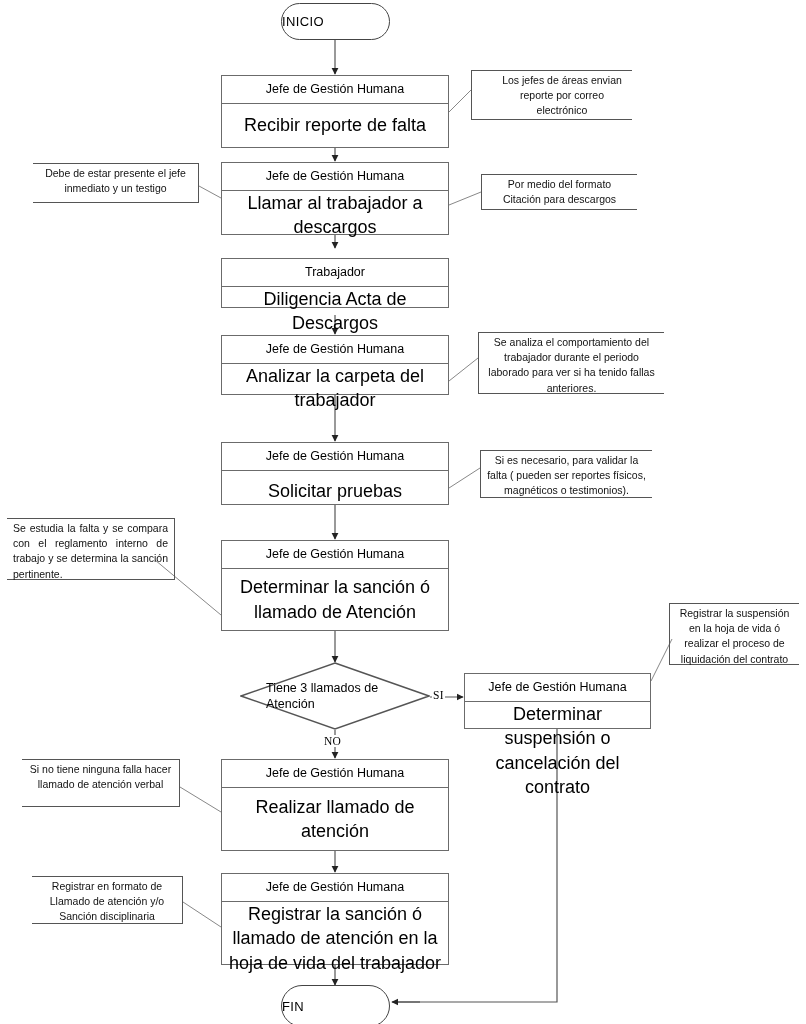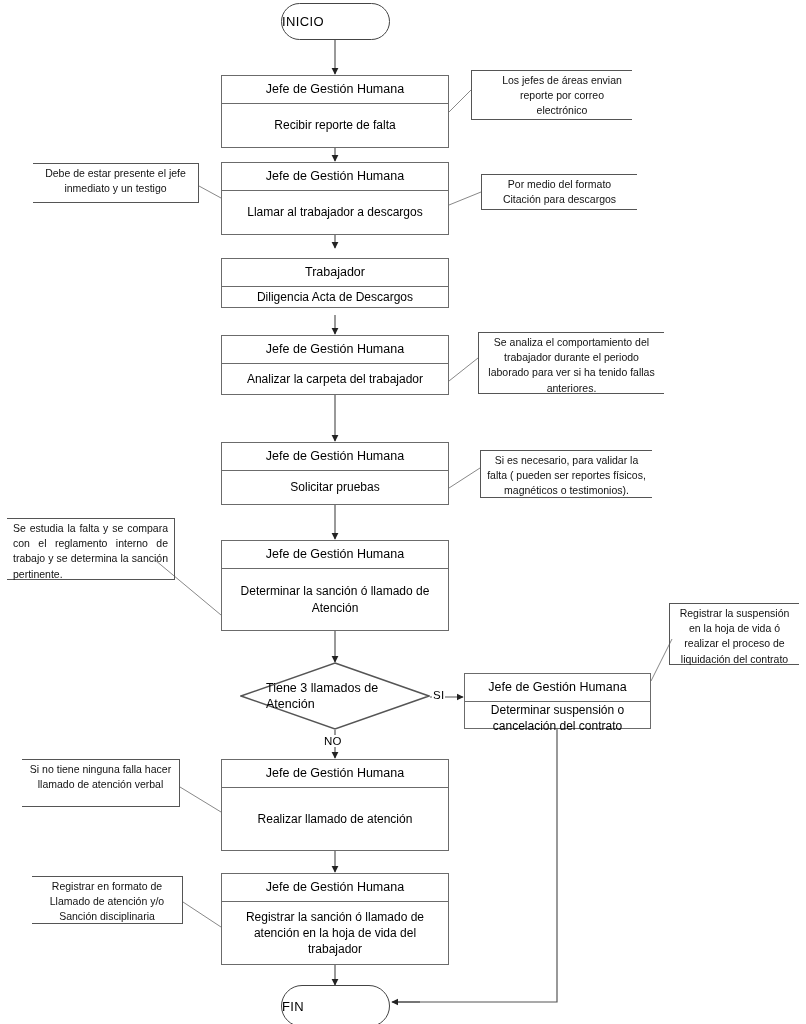--- a/index.html
+++ b/index.html
@@ -52,21 +52,21 @@
     line-height: 27px;
     text-align: center;
     font-size: 12.5px;
   }
   .proc .body {
     flex: 1;
     display: flex;
     align-items: center;
     justify-content: center;
     text-align: center;
-    font-size: 12px;
+    font-size: 18px;
     padding: 0 6px;
     line-height: 1.35;
   }
   .proc.topalign .body {
     align-items: flex-start;
     padding-top: 8px;
   }
   
   .diamond {
     position: absolute;
@@ -106,20 +106,21 @@
     text-align: center;
   }
   .note.justify { text-align: justify; }
   
   .branch {
     position: absolute;
     font-size: 11.5px;
     background: #fff;
     padding: 0 1px;
     letter-spacing: .3px;
+    font-family: Liberation Serif, serif;
   }
 </style>
 </head>
 <body>
 
 <div id="canvas">
 
   <svg class="lines" viewBox="0 0 806 1024">
     <defs>
       <marker id="arrow" viewBox="0 0 10 10" refX="9" refY="5" markerWidth="6" markerHeight="6" orient="auto-start-reverse">

